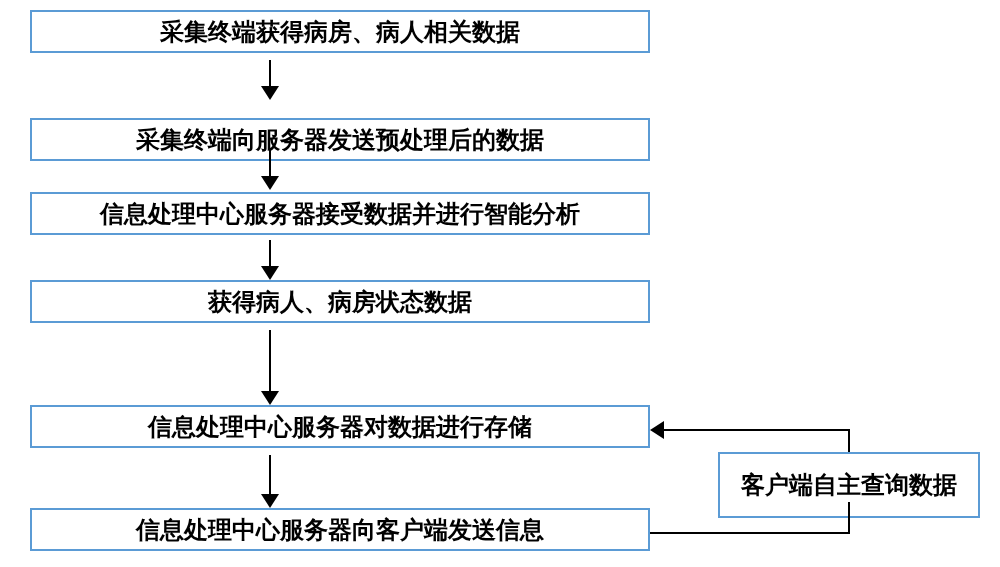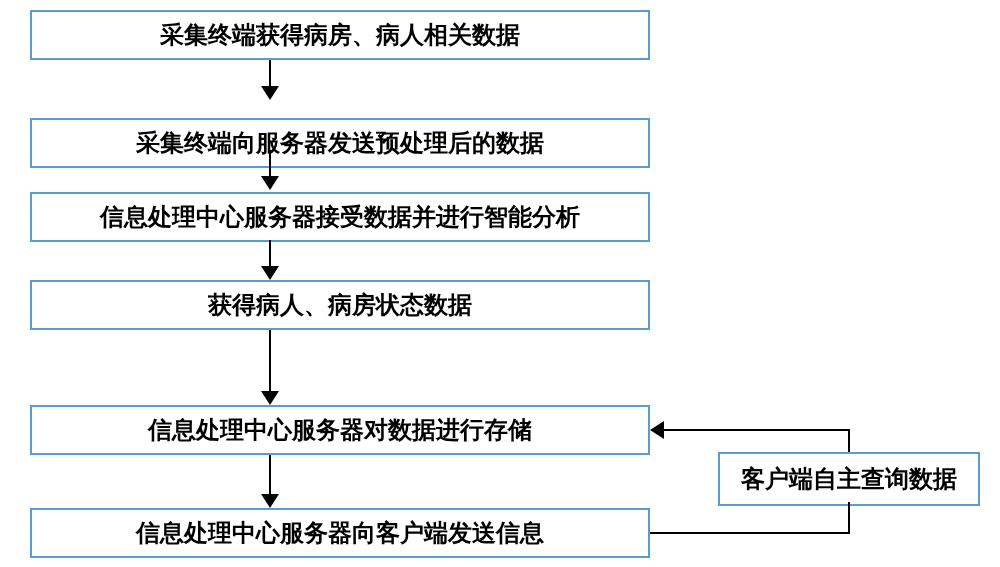--- a/index.html
+++ b/index.html
@@ -19,25 +19,25 @@
       justify-content: center;
       font-size: 24px;
       font-weight: bold;
       color: #000;
       padding: 8px 20px;
       white-space: nowrap;
     }
     .main-box {
       left: 30px;
       width: 620px;
-      height: 50px;
+      height: 43px;
     }
     .side-box {
       width: 262px;
-      height: 54px;
+      height: 66px;
     }
     .arrow-down {
       position: absolute;
       width: 2px;
       background: #000;
     }
     .arrow-down::after {
       content: "";
       position: absolute;
       bottom: -2px;

